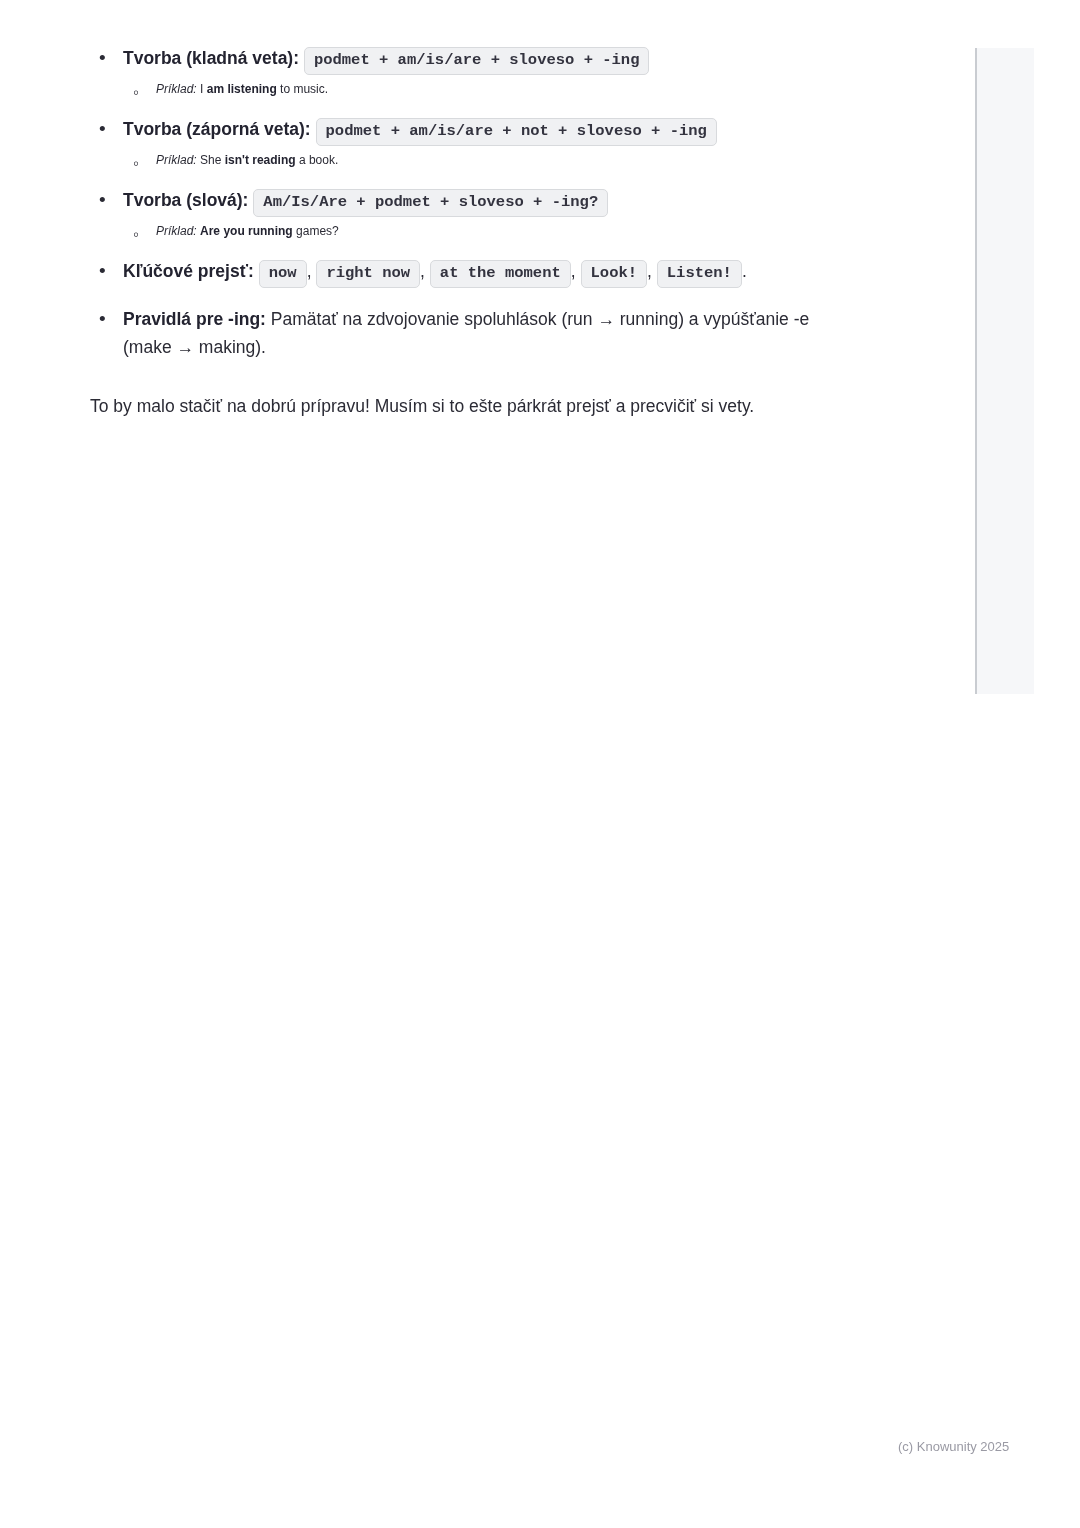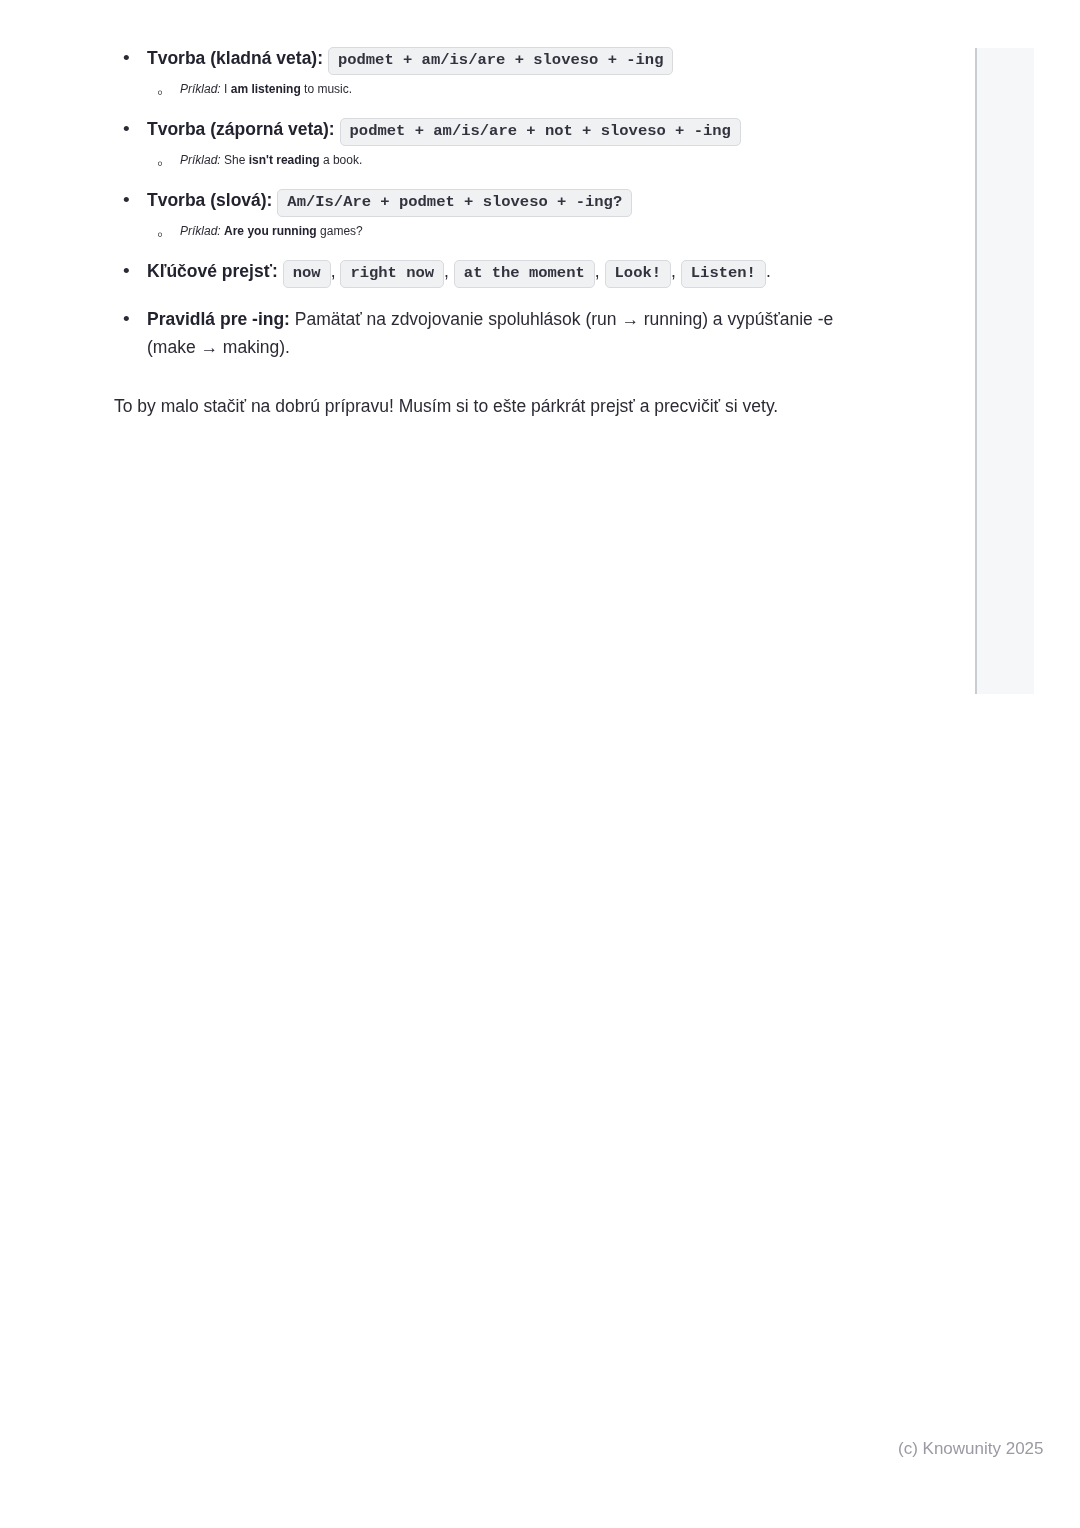--- a/index.html
+++ b/index.html
@@ -25,21 +25,20 @@
     height: 646px;
     background: #f6f7f9;
     border-left: 2px solid #c9ccd1;
   }
 
   .page {
     position: absolute;
     top: 44px;
     left: 90px;
     width: 740px;
-    margin-left: 24px;
   }
 
   ul.outer {
     list-style: none;
     margin: 0;
     padding: 0;
   }
   ul.outer > li.bullet {
     position: relative;
     padding-left: 33px;
@@ -108,21 +107,21 @@
     font-size: 17.5px;
     line-height: 1.62;
     text-align: justify;
     width: 735px;
   }
 
   .footer {
     position: absolute;
     left: 898px;
     top: 1439px;
-    font-size: 17px;
+    font-size: 13px;
     color: #9a9aa4;
     font-family: "Liberation Sans", sans-serif;
   }
 </style>
 </head>
 <body>
 
 <div class="right-strip"></div>
 
 <div class="page">

